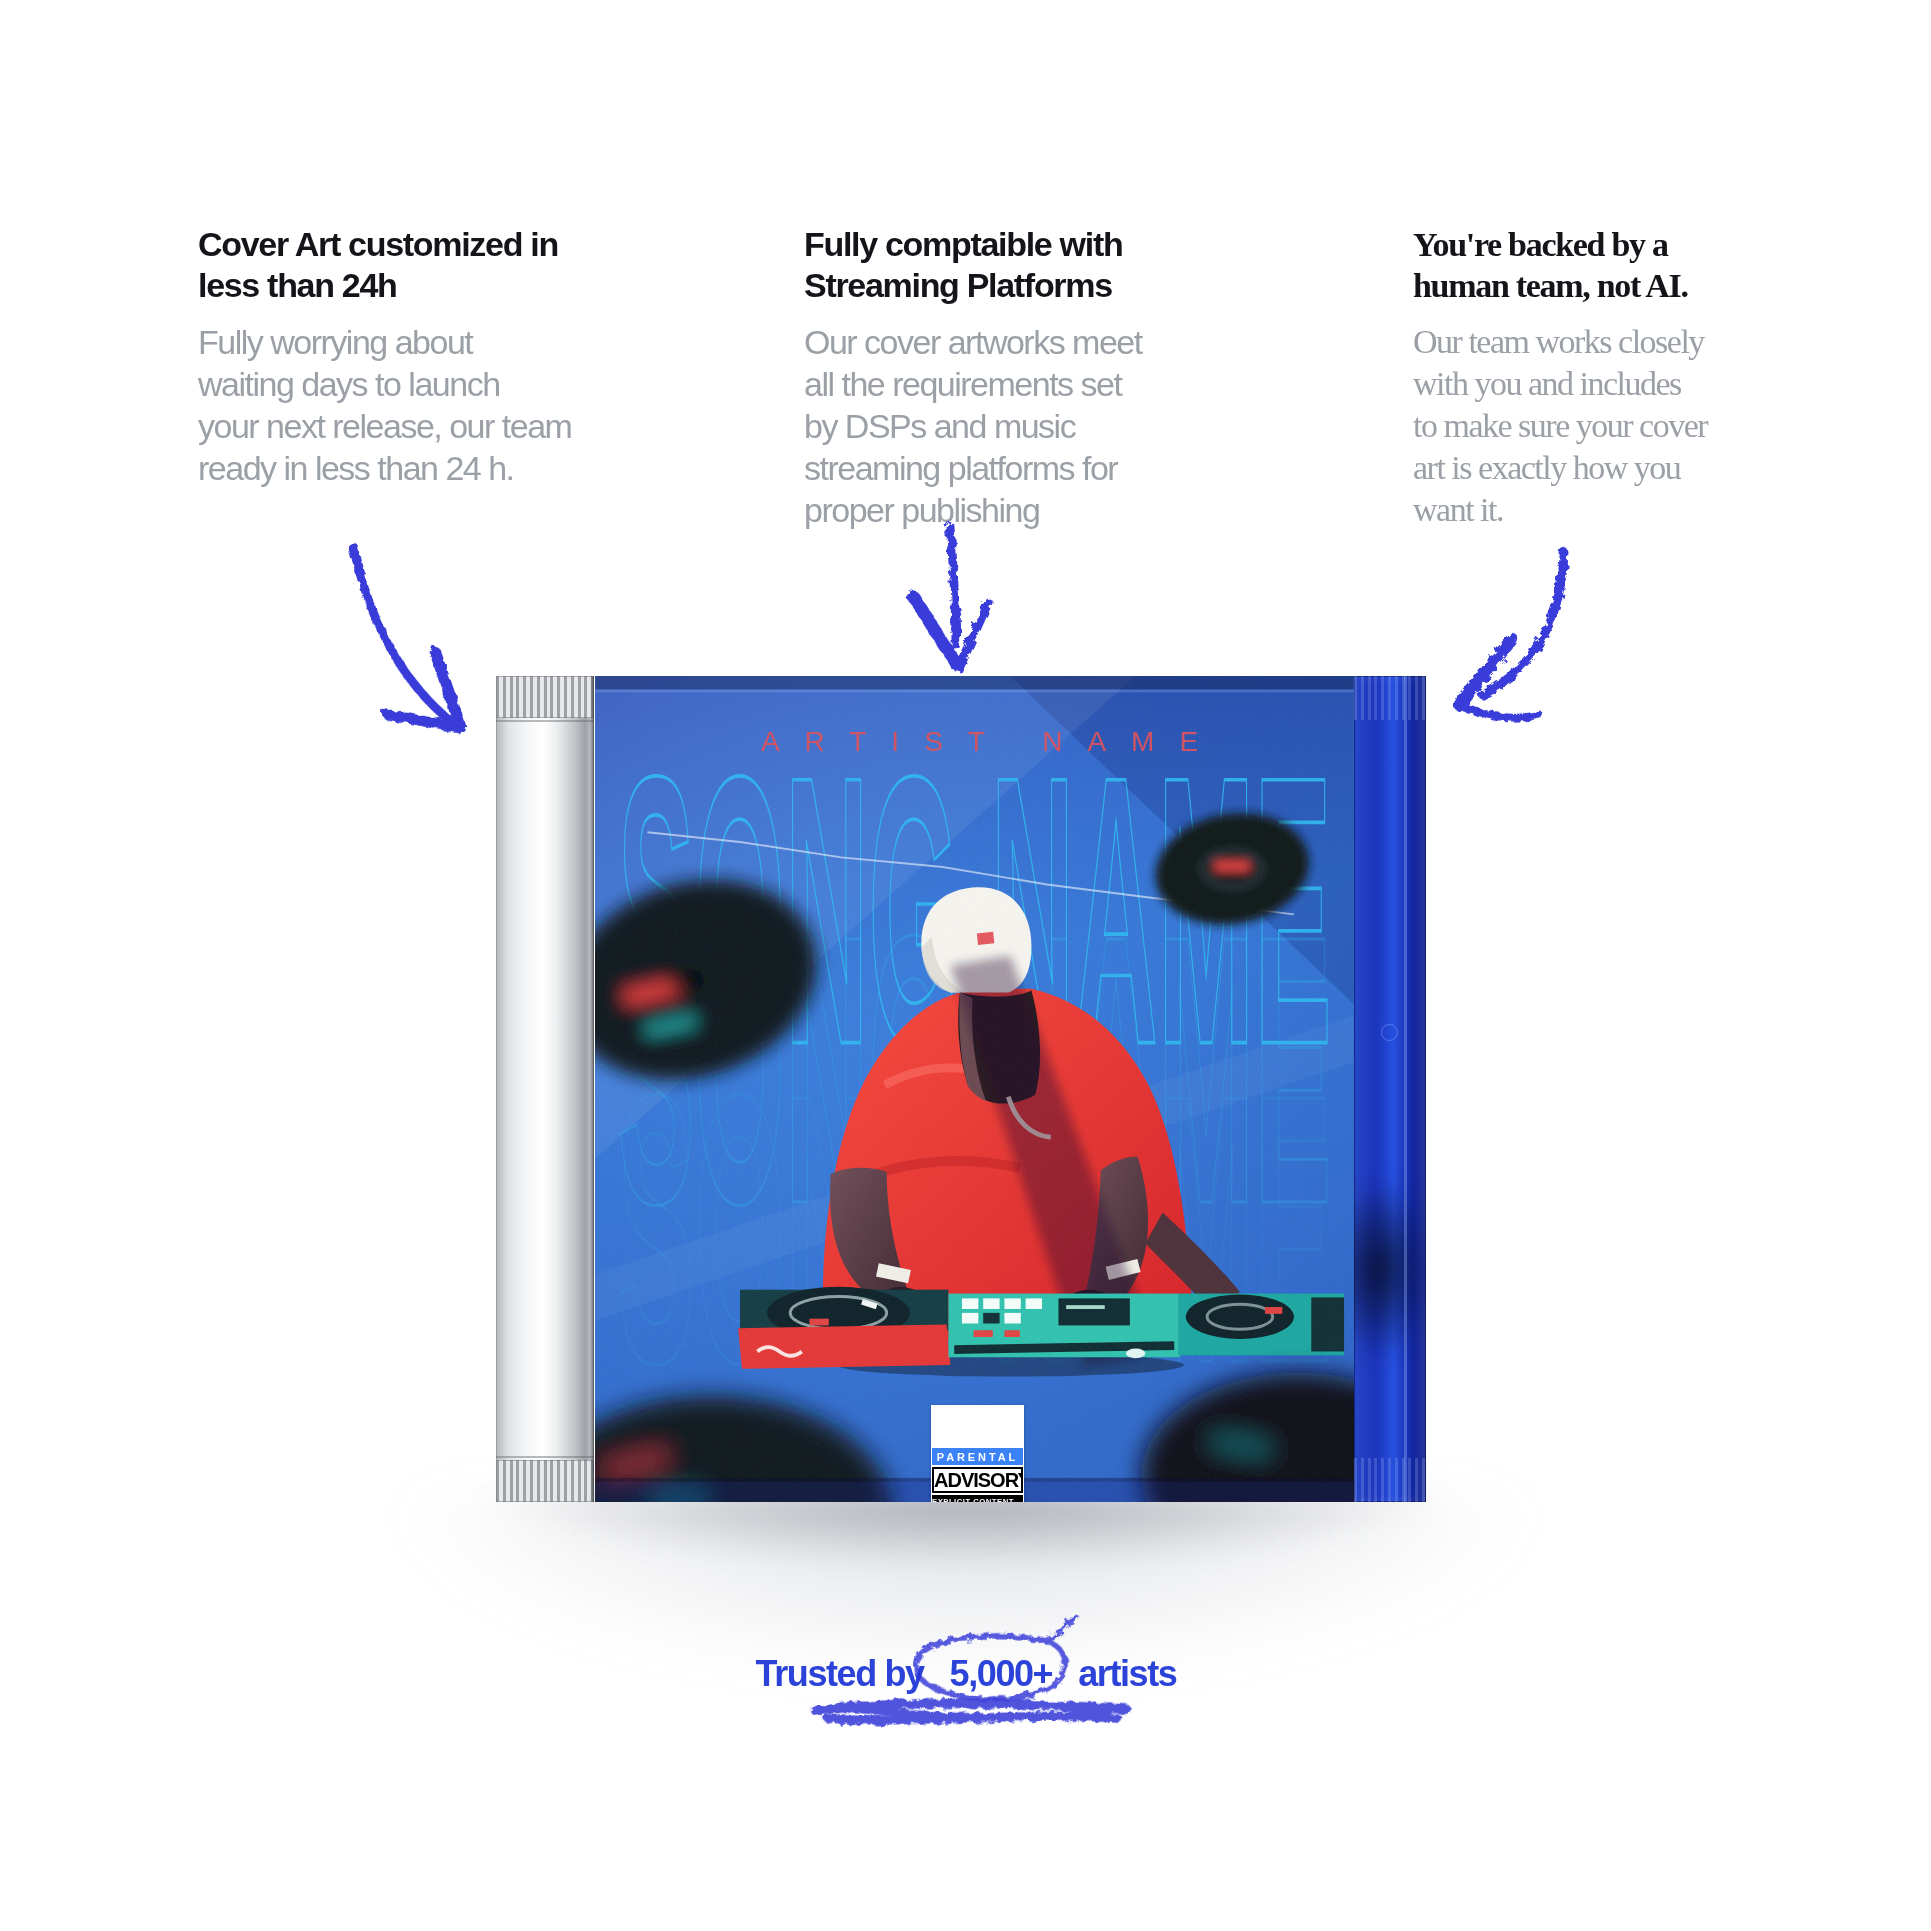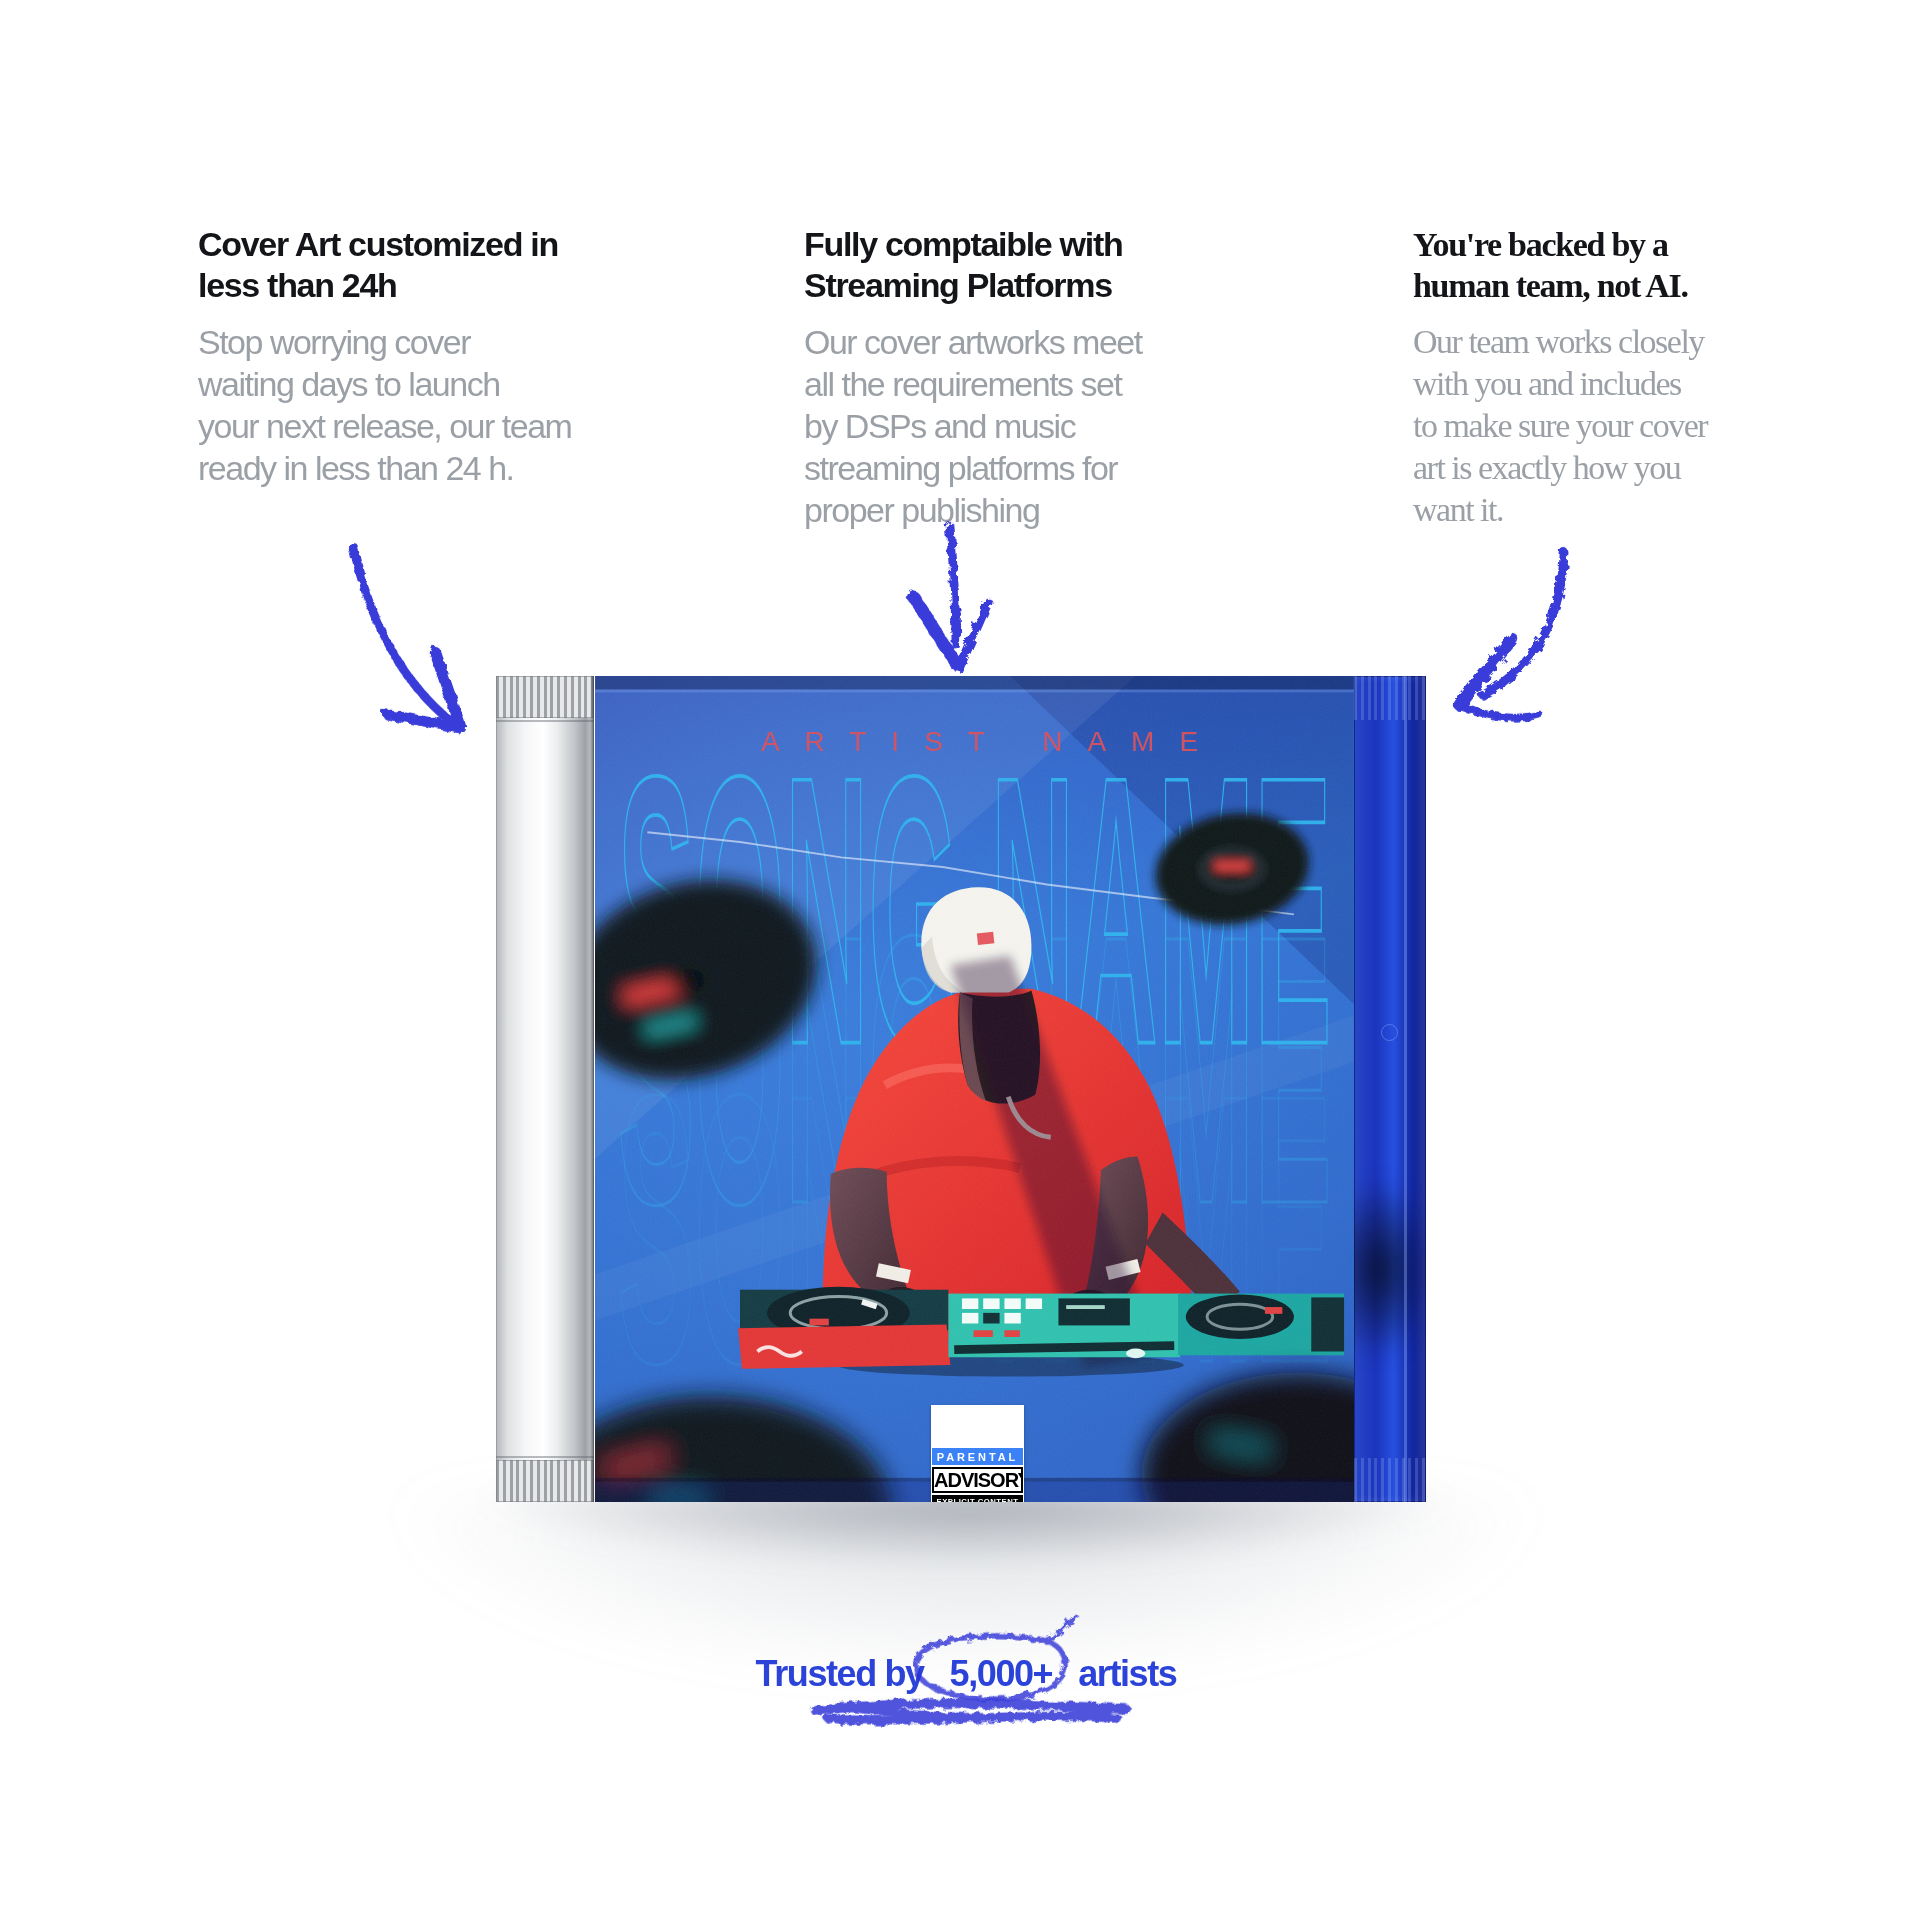--- a/index.html
+++ b/index.html
@@ -57,21 +57,21 @@
     position:absolute;z-index:3;left:0;right:0;top:50px;text-align:center;
     font-size:28px;font-weight:400;color:#d9535f;letter-spacing:25px;padding-left:25px;
     opacity:.95;white-space:nowrap;margin-left:10px;
   }
   .advisory{
     position:absolute;z-index:3;left:336px;top:729px;width:91px;background:#ffffff;padding:1px;
     box-shadow:0 1px 2.9px rgba(0,20,60,.35);
   }
   .adv-top{background:#3b82f6;color:#fff;font-size:11px;font-weight:700;letter-spacing:2.9px;text-align:center;padding:2.9px 0 1.9px;white-space:nowrap;overflow:hidden;margin-top:42px;}
   .adv-mid{background:#fff;color:#000;border:2.9px solid #000;margin:1.9px 0;font-size:20px;line-height:22px;font-weight:700;letter-spacing:-1px;text-align:center;white-space:nowrap;overflow:hidden;}
-  .adv-bot{background:#000;color:#fff;font-size:7.7px;font-weight:700;letter-spacing:0.5px;text-align:center;padding:2.9px 0 1.9px;white-space:nowrap;overflow:hidden;}
+  .adv-bot{background:#000;color:#fff;font-size:7.7px;font-weight:700;letter-spacing:0.5px;text-align:left;padding:2.9px 0 1.9px;white-space:nowrap;overflow:hidden;}
   .right-strip{
     position:absolute;left:1354px;top:676px;width:72px;height:826px;overflow:hidden;
     background:linear-gradient(90deg,#2847c8 0%,#1b34bc 30%,#2750e0 55%,#1226a0 82%,#0e1f8e 100%);
     box-shadow:inset 0 0 0 1px rgba(0,5,60,.5), inset -5.8px 0 9.7px rgba(255,255,255,.12);
   }
   .right-strip .rib{
     position:absolute;left:0;top:0;width:72px;height:44px;
     background:repeating-linear-gradient(90deg,rgba(180,200,255,.22) 0 2.9px,rgba(0,0,0,0) 2.9px 6.8px);
   }
   .right-strip .rib.b{top:auto;bottom:0;}
@@ -103,21 +103,21 @@
 <body>
 
 <div id="canvas">
 
   <div class="feature" id="feature-1">
     <div class="title">
       <div>Cover Art customized in</div>
       <div>less than 24h</div>
     </div>
     <div class="body">
-      <div>Stop worrying cover</div>
+      <div>Fully worrying about</div>
       <div>waiting days to launch</div>
       <div>your next release, our team</div>
       <div>ready in less than 24 h.</div>
     </div>
   </div>
 
   <div class="feature" id="feature-2">
     <div class="title">
       <div>Fully comptaible with</div>
       <div>Streaming Platforms</div>

